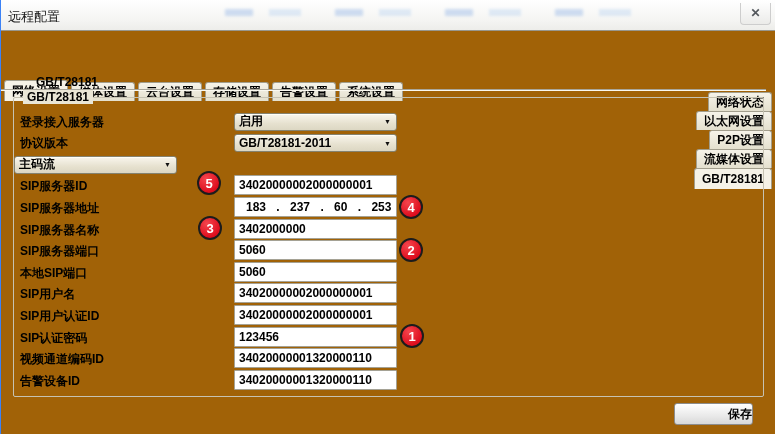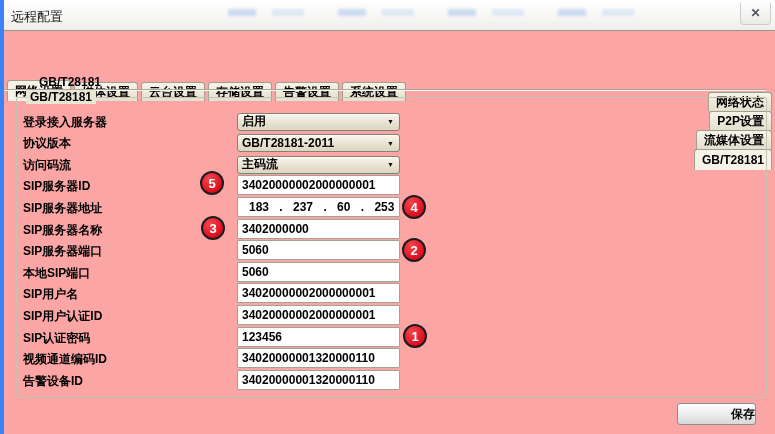--- a/index.html
+++ b/index.html
@@ -1,20 +1,20 @@
 <!DOCTYPE html>
 <html><head>
 <meta charset="utf-8">
 <style>
   * { margin:0; padding:0; box-sizing:border-box; }
   html,body { background:#fff; }
   body { font-family:"Liberation Sans", sans-serif; }
 
-  .dialog { position:relative; width:775px; height:434px; background:#fca5a5; overflow:hidden;
-            border-left:4px solid #3b82f6; }
+  .dialog { position:relative; width:775px; height:434px; background:#a16207; overflow:hidden;
+            border-left:1px solid #3b82f6; }
 
   
   .titlebar { position:absolute; top:0; left:0; right:0; height:31px;
               background:linear-gradient(#ffffff, #f4f4f2 70%, #ededea); border-bottom:1px solid #98978f; }
   .title-text { position:absolute; left:7px; top:8px; font-size:13px; color:#1a1a1a; }
   .titlebar-artifact { position:absolute; left:190px; right:130px; top:9px; height:7px; opacity:.55;
               background:repeating-linear-gradient(90deg, transparent 0 34px, rgba(125,165,225,.65) 34px 62px,
               transparent 62px 78px, rgba(150,190,235,.5) 78px 110px); filter:blur(1.6px); }
   .close-btn { position:absolute; top:3px; right:4px; width:31px; height:22px; text-align:center;
                border:1px solid #cdcdcd; border-top:none; border-radius:0 0 4px 4px;
@@ -84,20 +84,21 @@
     <div class="tab"><span>媒体设置</span></div>
     <div class="tab"><span>云台设置</span></div>
     <div class="tab"><span>存储设置</span></div>
     <div class="tab"><span>告警设置</span></div>
     <div class="tab"><span>系统设置</span></div>
     <div class="edge"></div>
   </div>
 
   <div class="tabstrip tabs2">
     <div class="tab"><span>网络状态</span></div>
+    <div class="tab"><span>以太网设置</span></div>
     <div class="tab"><span>P2P设置</span></div>
     <div class="tab"><span>流媒体设置</span></div>
     <div class="tab selected"><span>GB/T28181</span></div>
     <div class="edge"></div>
   </div>
 
   <div class="tabs3">
     <span class="tab3-label">GB/T28181</span>
   </div>
 
@@ -117,21 +118,20 @@
 
     <div class="row">
       <span class="lbl">协议版本</span>
       <div class="combo">
         <span class="combo-val">GB/T28181-2011</span>
         <span class="combo-arrow">▼</span>
       </div>
     </div>
 
     <div class="row">
-      <span class="lbl">访问码流</span>
       <div class="combo">
         <span class="combo-val">主码流</span>
         <span class="combo-arrow">▼</span>
       </div>
     </div>
 
     <div class="row">
       <span class="lbl">SIP服务器ID</span>
       <input class="tinput" value="34020000002000000001" style="">
     </div>

